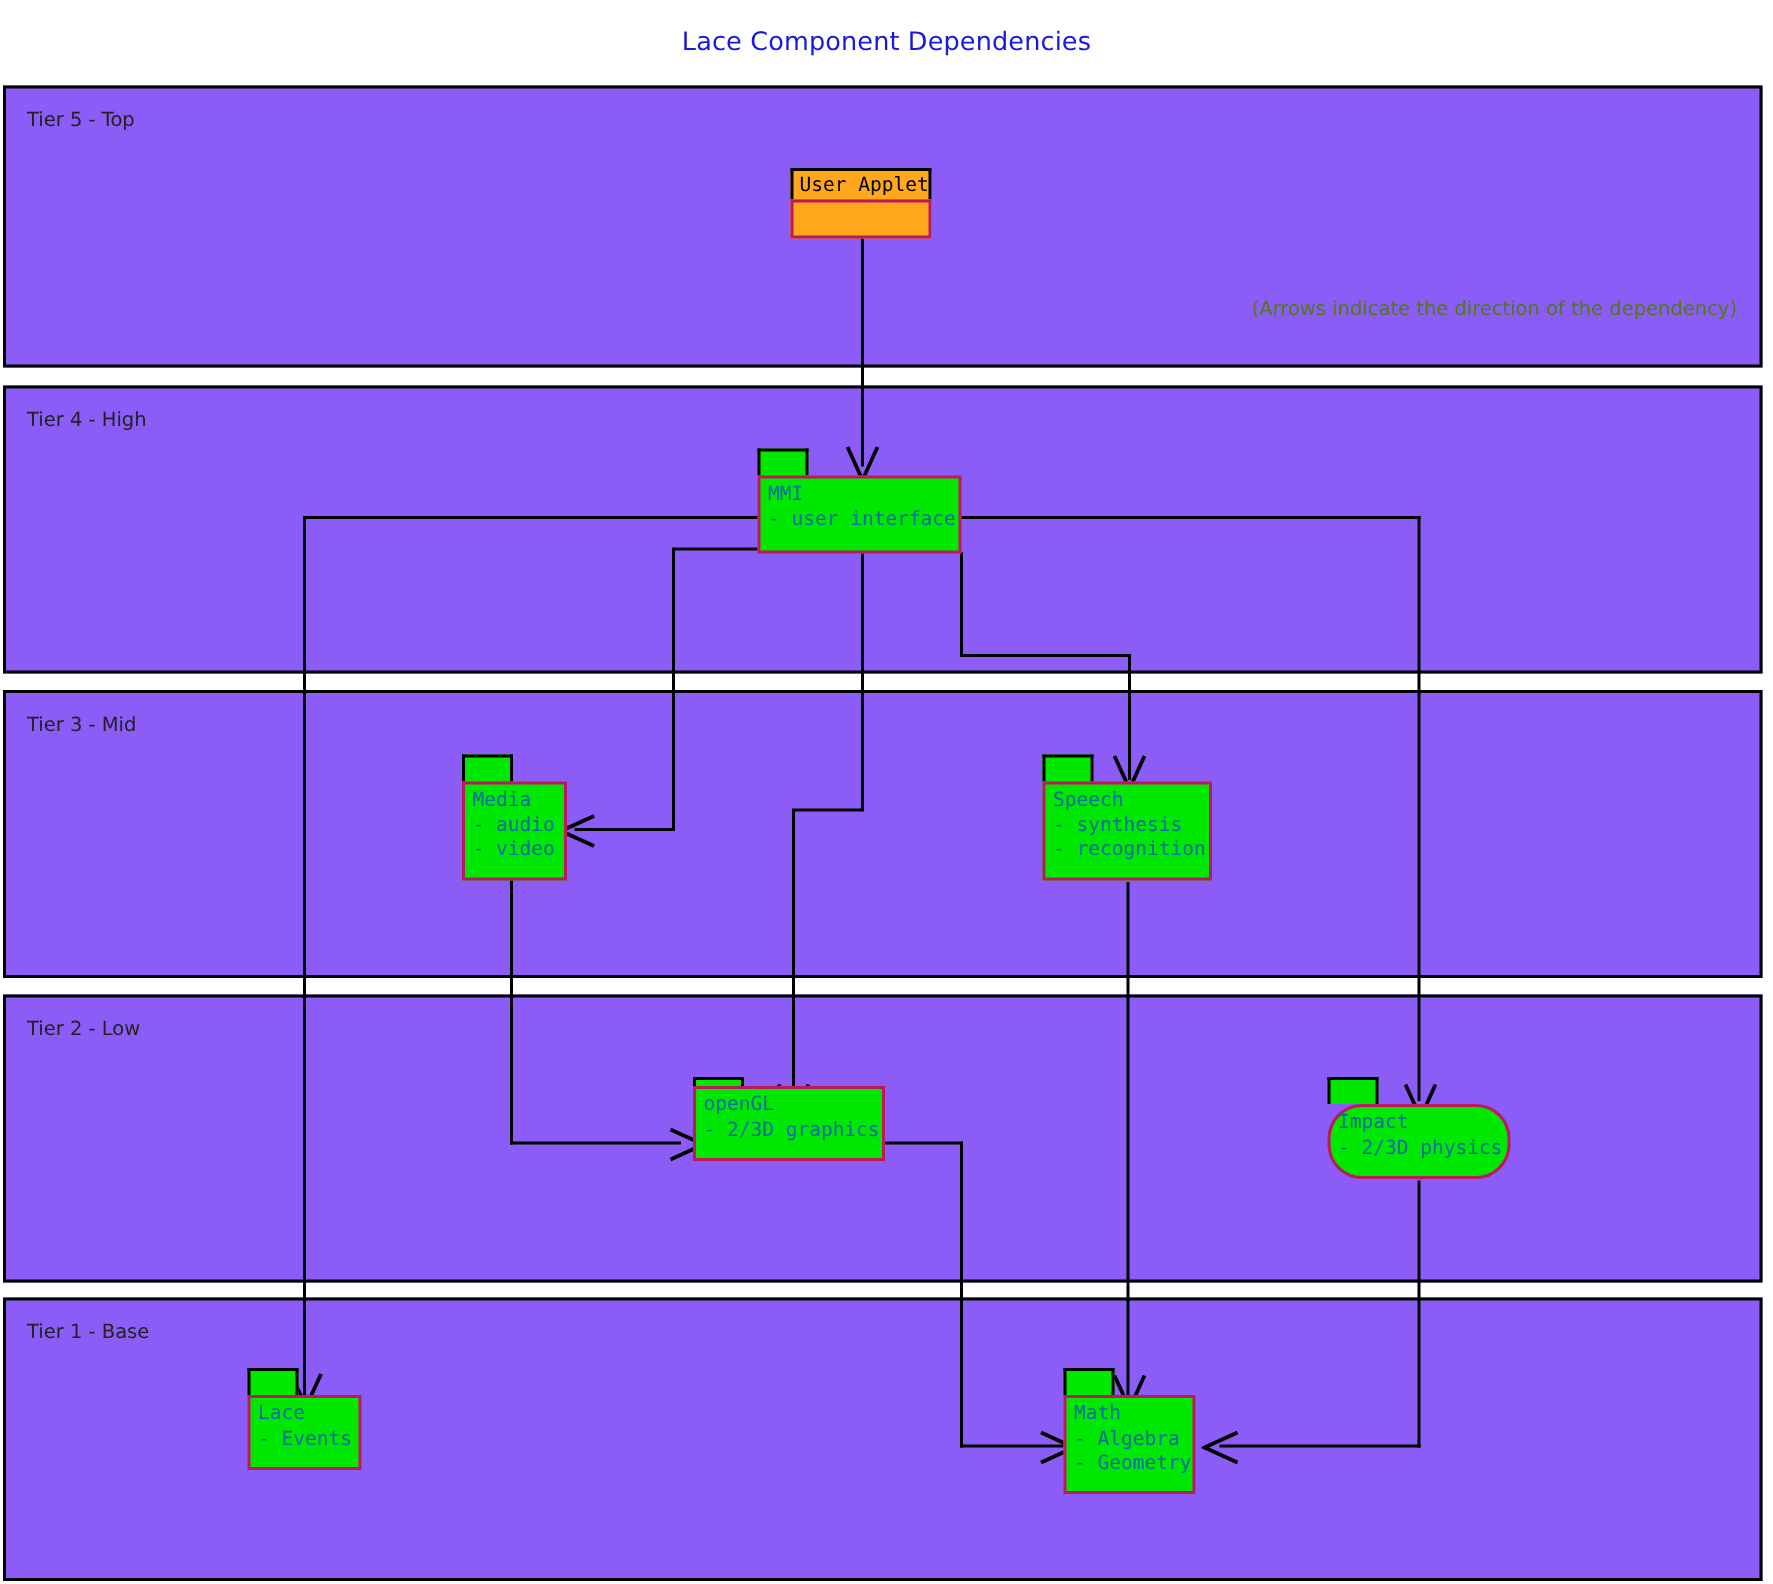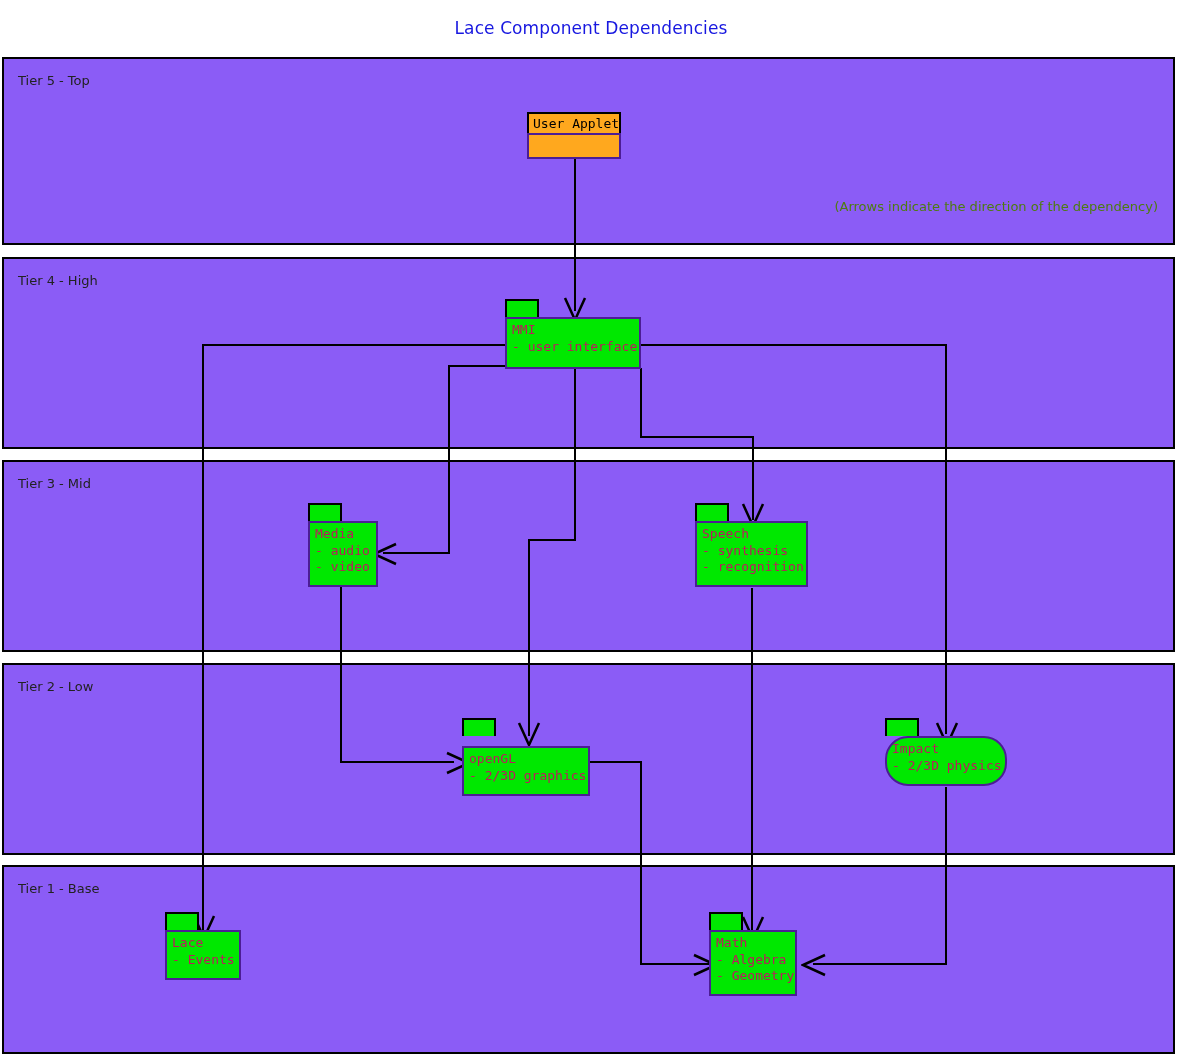--- a/index.html
+++ b/index.html
@@ -57,27 +57,27 @@
     position: absolute;
     left: 0; top: 0;
     width: 34px; height: 18px;
     border: 2px solid #000;
     border-bottom: none;
     background: #00e800;
   }
   .pkg .body {
     position: absolute;
     left: 0;
-    border: 2px solid #4c1d95;
+    border: 2px solid #be185d;
     background: #00e800;
     padding: 3px 5px 4px 5px;
     font-family: "DejaVu Sans Mono", monospace;
     font-size: 13px;
     line-height: 16.5px;
-    color: #be185d;
+    color: #0369a1;
     white-space: pre;
   }
   .pkg.orange .tab, .pkg.orange .body { background: #ffa81e; }
   
   .pkg.applet .tab {
     width: 94px; height: 21px;
     border-bottom: none;
     padding: 2px 4px 0 4px;
     font-family: "DejaVu Sans Mono", monospace;
     font-size: 13px;
@@ -227,21 +227,21 @@
 
 <div class="pkg" style="left:695px;top:503px;width:113px;height:84px;">
   <div class="tab"></div>
   <div class="body" style="top:18px;width:113px;height:66px;">Speech
 - synthesis
 - recognition</div>
 </div>
 
 <div class="pkg" style="left:462px;top:718px;width:128px;height:68px;">
   <div class="tab"></div>
-  <div class="body" style="top:28px;width:128px;height:50px;">openGL
+  <div class="body" style="top:6px;width:128px;height:50px;">openGL
 - 2/3D graphics</div>
 </div>
 
 <div class="pkg" style="left:885px;top:718px;width:122px;height:68px;">
   <div class="tab"></div>
   <div class="body" style="top:18px;width:122px;height:50px;border-radius:23px;">Impact
 - 2/3D physics</div>
 </div>
 
 <div class="pkg" style="left:165px;top:912px;width:76px;height:68px;">

